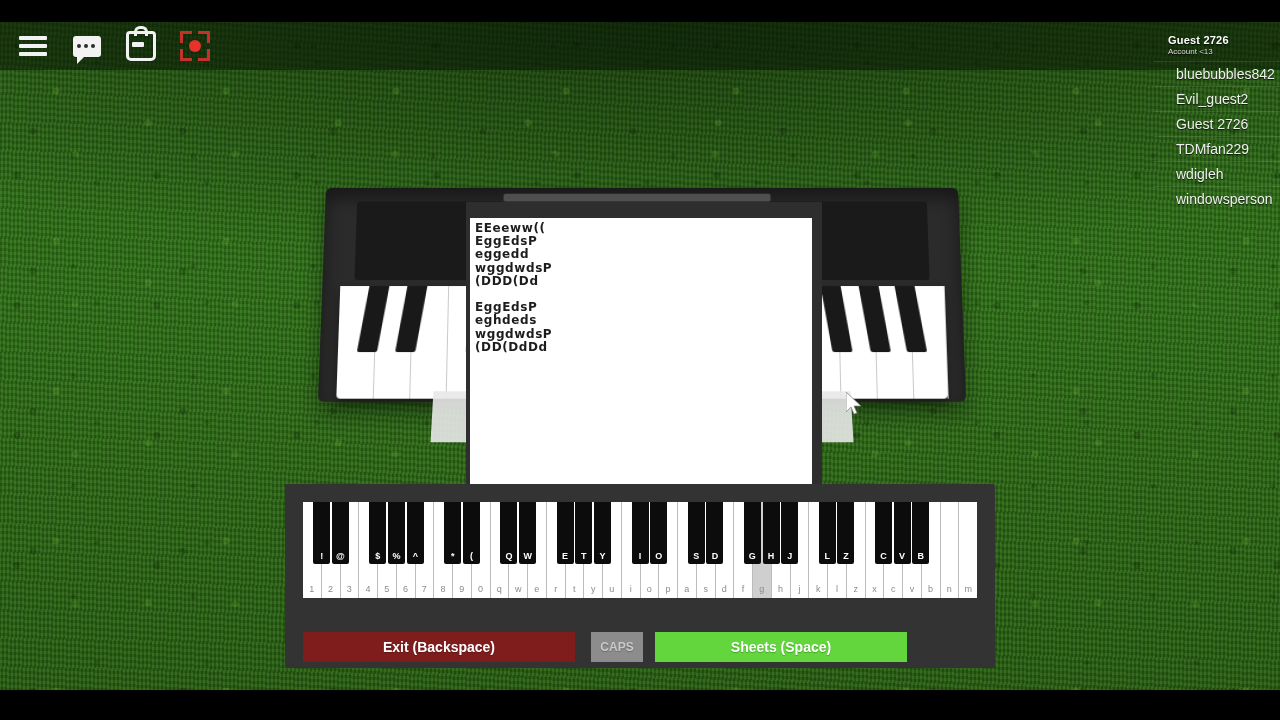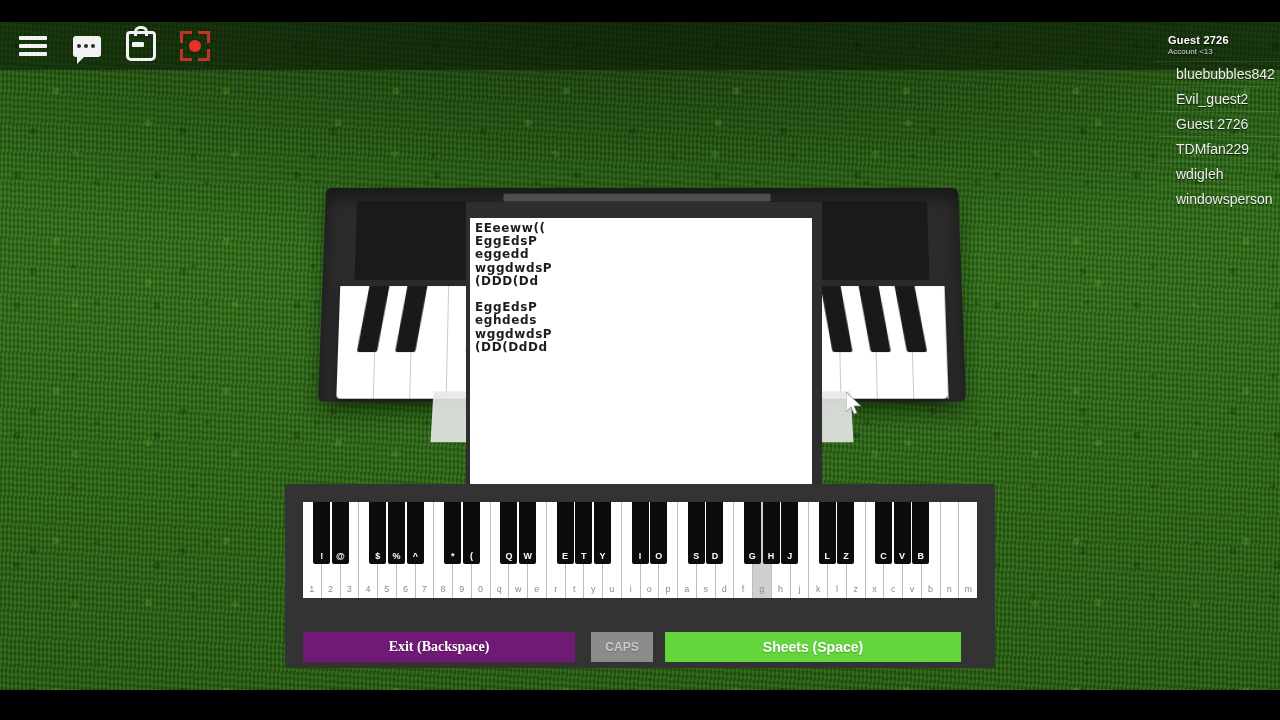--- a/index.html
+++ b/index.html
@@ -105,23 +105,23 @@
   #blackrow{position:absolute;left:18px;top:18px;width:674px;height:62px;pointer-events:none;}
   .bkey{position:absolute;top:0;height:62px;width:17px;background:#0c0c0c;z-index:5;
     display:flex;align-items:flex-end;justify-content:center;padding-bottom:3px;box-sizing:border-box;
     pointer-events:auto;cursor:pointer;border-radius:0 0 2px 2px;}
   .blabel{font-size:9px;color:#fff;font-weight:bold;font-family:"Liberation Sans",sans-serif;}
 
   #btnrow{position:absolute;left:18px;top:148px;width:674px;height:30px;display:flex;align-items:center;}
   .gbtn{height:30px;display:flex;align-items:center;justify-content:center;color:#fff;
     font-size:14px;font-weight:bold;cursor:pointer;font-family:"Liberation Sans",sans-serif;
     text-shadow:0 1px 1px rgba(0,0,0,.25);}
-  #btn-exit{width:272px;background:#701a75;font-family:Liberation Serif, serif;}
-  #btn-caps{width:62px;background:#8c8c8c;color:#c9c9c9;font-size:12px;margin-left:16px;}
-  #btn-sheets{width:296px;background:#62d63c;margin-left:12px;}
+  #btn-exit{width:272px;background:#7f1d1d;}
+  #btn-caps{width:52px;background:#8c8c8c;color:#c9c9c9;font-size:12px;margin-left:16px;}
+  #btn-sheets{width:252px;background:#62d63c;margin-left:12px;}
 
   
   #cursor{position:absolute;left:846px;top:392px;width:0;height:0;z-index:55;pointer-events:none;}
   #cursor svg{position:absolute;left:0;top:0;}
 </style>
 </head>
 <body>
 
 <div id="stage">
 

